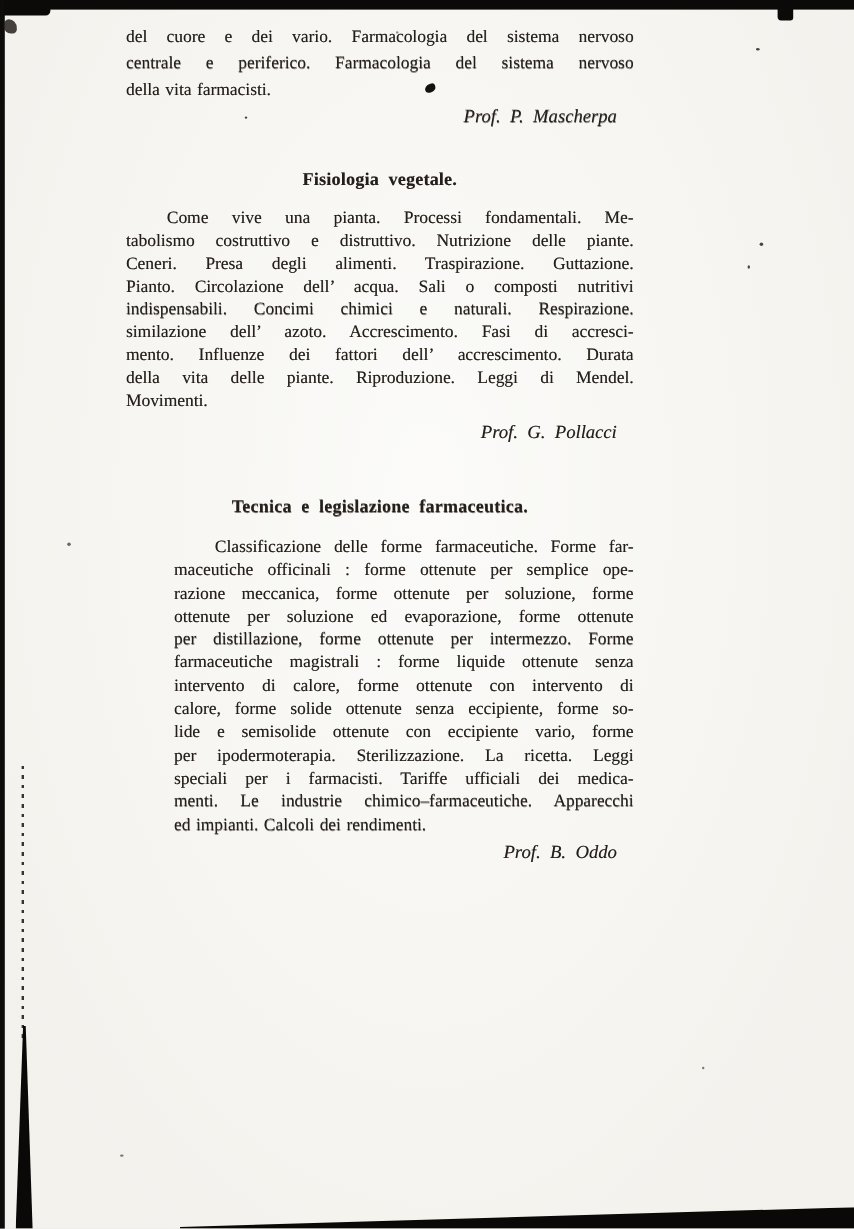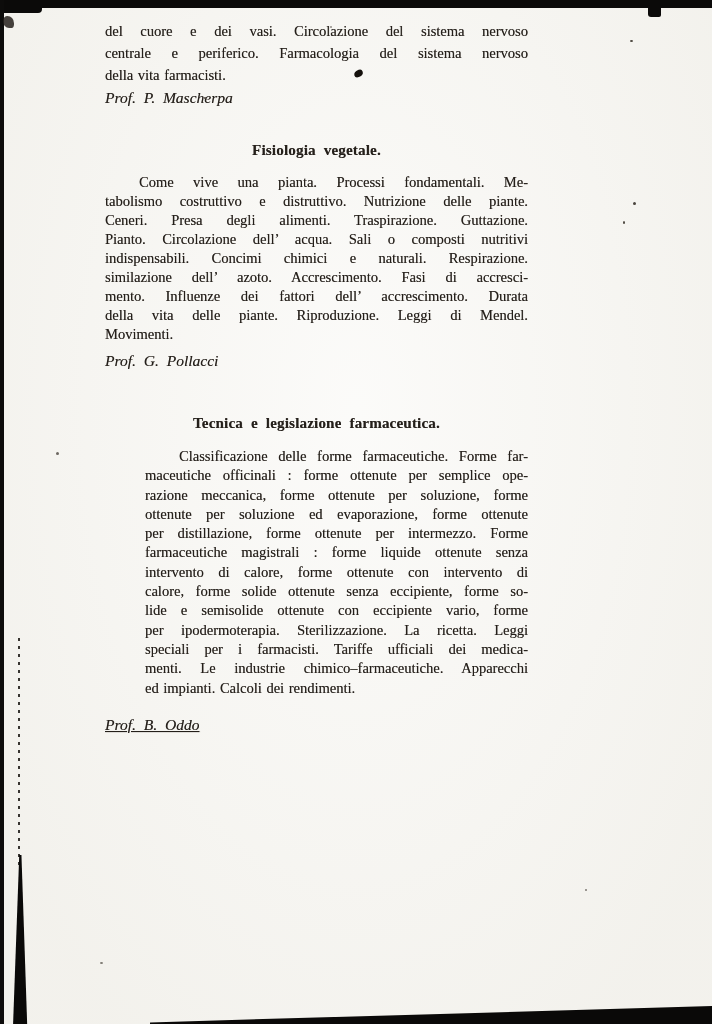--- a/index.html
+++ b/index.html
@@ -37,26 +37,26 @@
   .line.indent { text-indent: 34px; }
   .p1 { margin-top: 20px; }
   .p1 .line { height: 22px; line-height: 22px; }
   .p2 { margin-top: 13px; }
   .p2 .line { height: 19px; line-height: 19px; }
   .p3 { margin-top: 14px; }
   .p3 .line { height: 19.3px; line-height: 19.3px; margin-left: 40px; }
   .sig {
     height: 22px; line-height: 22px;
     font-style: italic; font-size: 15.5px;
-    text-align: left; padding-right: 14px;
+    text-align: right; padding-right: 14px;
     word-spacing: 4px;
   }
   .sig1 { margin-top: 1px; }
   .sig2 { margin-top: 6px; }
-  .sig3 { margin-top: 16px; text-decoration: underline; }
+  .sig3 { margin-top: 2px; }
   .hd {
     margin: 0; height: 20px; line-height: 20px;
     font-weight: bold; font-size: 15px;
     letter-spacing: 0.2px; word-spacing: 4px; text-align: center;
   }
   .hd1 { margin-top: 31px; }
   .hd2 { margin-top: 41px; }
   
   .edge-top {
     position: absolute; left: 0; top: 0; width: 712px; height: 8px;
@@ -112,21 +112,21 @@
 </head>
 <body>
 
 <div id="page">
 
   <div id="content">
 
 
     <section>
       <div class="para p1">
-        <div class="line">del cuore e dei vasi. Circolazione del sistema nervoso</div>
+        <div class="line">del cuore e dei vario. Farmacologia del sistema nervoso</div>
         <div class="line">centrale e periferico. Farmacologia del sistema nervoso</div>
         <div class="line last">della vita farmacisti.</div>
       </div>
       <div class="sig sig1">Prof. P. Mascherpa</div>
     </section>
 
     <section>
       <h2 class="hd hd1">Fisiologia vegetale.</h2>
       <div class="para p2">
         <div class="line indent">Come vive una pianta. Processi fondamentali. Me-</div>

